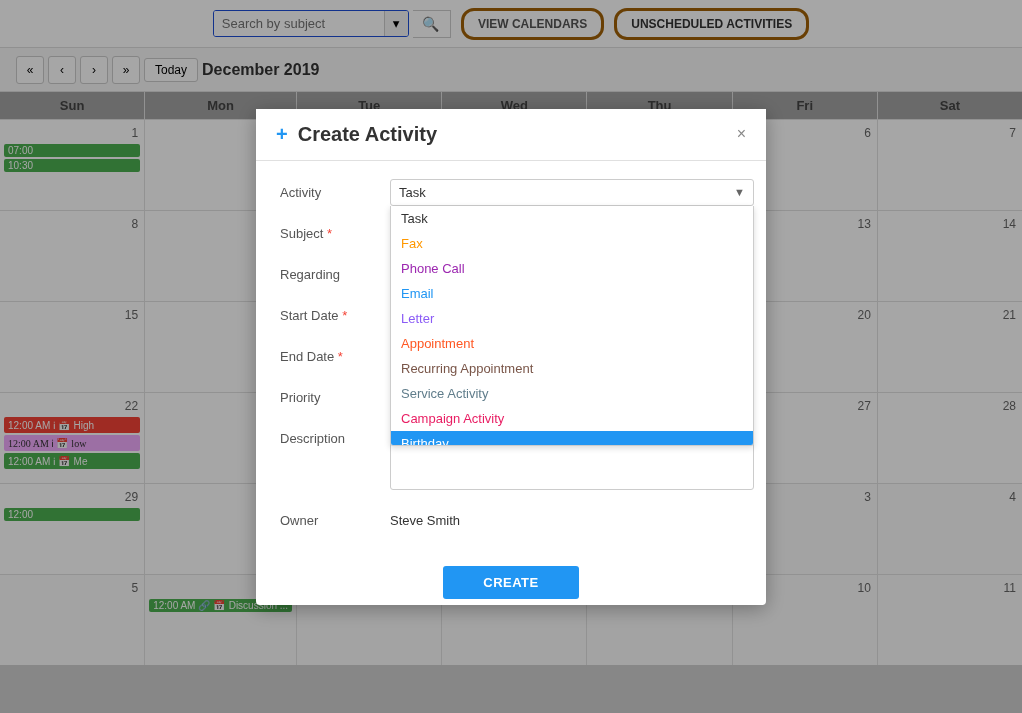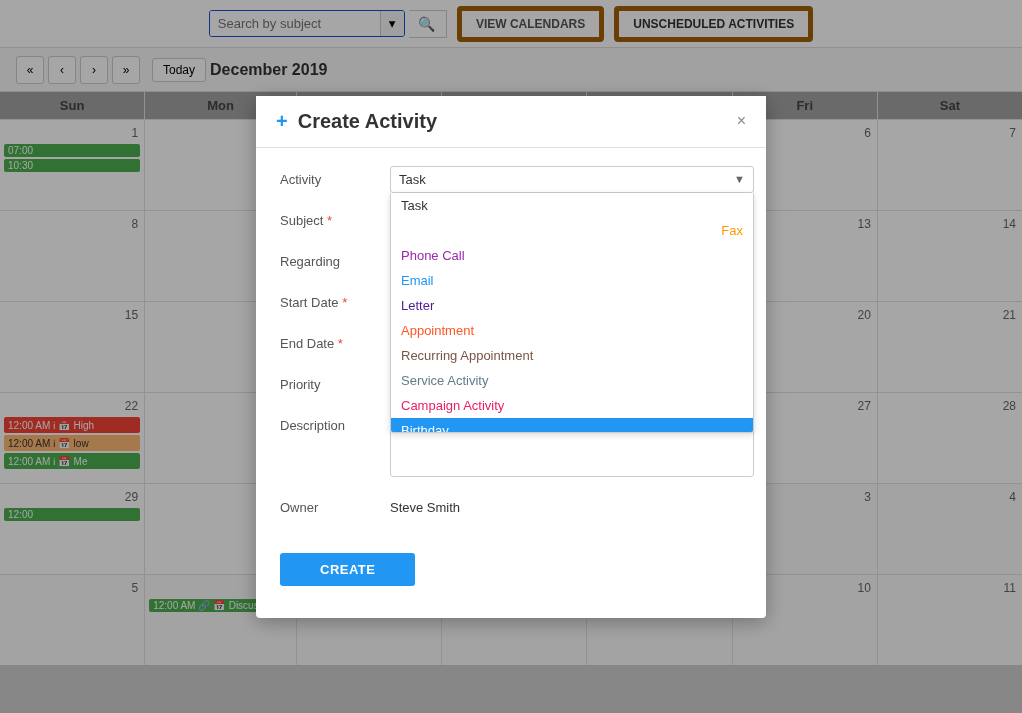--- a/index.html
+++ b/index.html
@@ -42,27 +42,27 @@
     .search-icon-btn {
       background: #fff;
       border: 1px solid #ccc;
       border-left: none;
       padding: 5px 10px;
       cursor: pointer;
       font-size: 14px;
     }
     .topbar-btn {
       background: #fff;
-      border: 5px solid #a16207;
+      border: 3px solid #a16207;
       padding: 6px 14px;
       cursor: pointer;
       font-size: 12px;
       font-weight: 600;
       color: #555;
-      border-radius: 4px;
+      border-radius: 13px;
       margin-left: 6px;
     }
     .topbar-btn:last-child { color: #333; }
 
     
     .cal-nav {
       background: #f8f8f8;
       border-bottom: 1px solid #ddd;
       height: 44px;
       display: flex;
@@ -80,21 +80,20 @@
       font-size: 12px;
       display: flex; align-items: center; justify-content: center;
     }
     .today-btn {
       background: #fff;
       border: 1px solid #ccc;
       border-radius: 3px;
       padding: 4px 10px;
       cursor: pointer;
       font-size: 12px;
-      margin-left: 8px;
     }
     .cal-title {
       flex: 1;
       text-align: left;
       font-size: 16px;
       font-weight: bold;
       color: #333;
     }
 
     
@@ -131,21 +130,21 @@
       padding: 1px 4px;
       border-radius: 2px;
       margin-bottom: 2px;
       white-space: nowrap;
       overflow: hidden;
       text-overflow: ellipsis;
       color: #fff;
     }
     .event-green { background: #4caf50; }
     .event-red { background: #f44336; }
-    .event-yellow { background: #fdba74; color: #333; }
+    .event-yellow { background: #f0abfc; color: #333; font-family: Liberation Serif, serif; }
 
     
     .overlay {
       position: fixed;
       top: 0; left: 0; right: 0; bottom: 0;
       background: rgba(0,0,0,0.35);
       z-index: 100;
       display: flex;
       align-items: center;
       justify-content: center;
@@ -237,24 +236,24 @@
       box-shadow: 0 2px 6px rgba(0,0,0,0.15);
     }
     .dropdown-item {
       padding: 5px 10px;
       font-size: 13px;
       cursor: pointer;
       color: #333;
     }
     .dropdown-item.selected { background: #2196f3; color: #fff; }
     .dropdown-item.task { color: #333; }
-    .dropdown-item.fax { color: #ff9800; text-align: right; }
+    .dropdown-item.fax { color: #ff9800; }
     .dropdown-item.phone { color: #9c27b0; }
     .dropdown-item.email { color: #2196f3; }
-    .dropdown-item.letter { color: #4c1d95; }
+    .dropdown-item.letter { color: #8b5cf6; }
     .dropdown-item.appointment { color: #ff5722; }
     .dropdown-item.recurring { color: #795548; }
     .dropdown-item.service { color: #607d8b; }
     .dropdown-item.campaign { color: #e91e63; }
 
     .text-input {
       width: 100%;
       border: 1px solid #ccc;
       border-radius: 3px;
       padding: 5px 8px;
@@ -268,22 +267,23 @@
       font-size: 13px;
       height: 65px;
       resize: none;
     }
     .owner-text {
       font-size: 13px;
       color: #333;
       padding-top: 6px;
     }
     .modal-footer {
-      padding: 14px 24px 32px;
-      display: flex;
+      padding: 14px 24px 6px;
+      display: flex;
+      justify-content: center;
     }
     .create-btn {
       background: #2196f3;
       color: #fff;
       border: none;
       border-radius: 3px;
       padding: 9px 40px;
       font-size: 13px;
       font-weight: bold;
       cursor: pointer;

